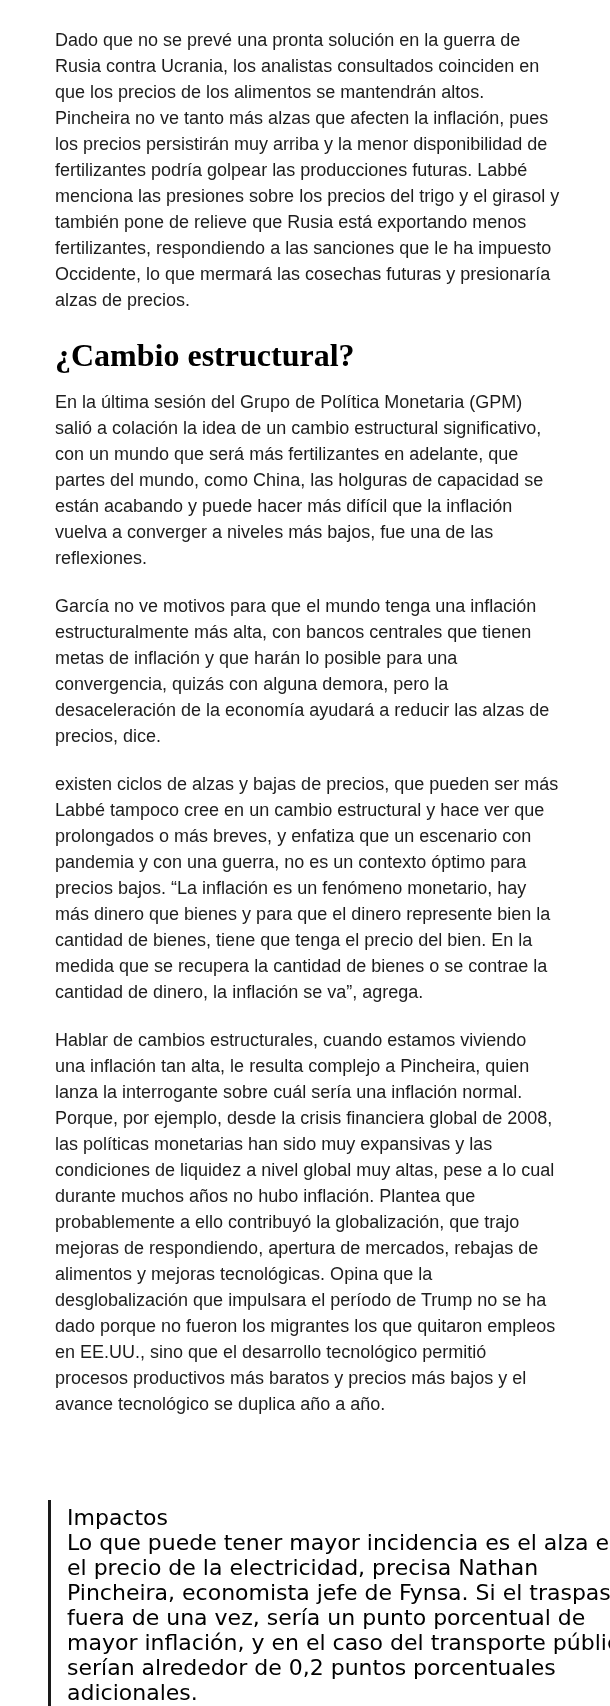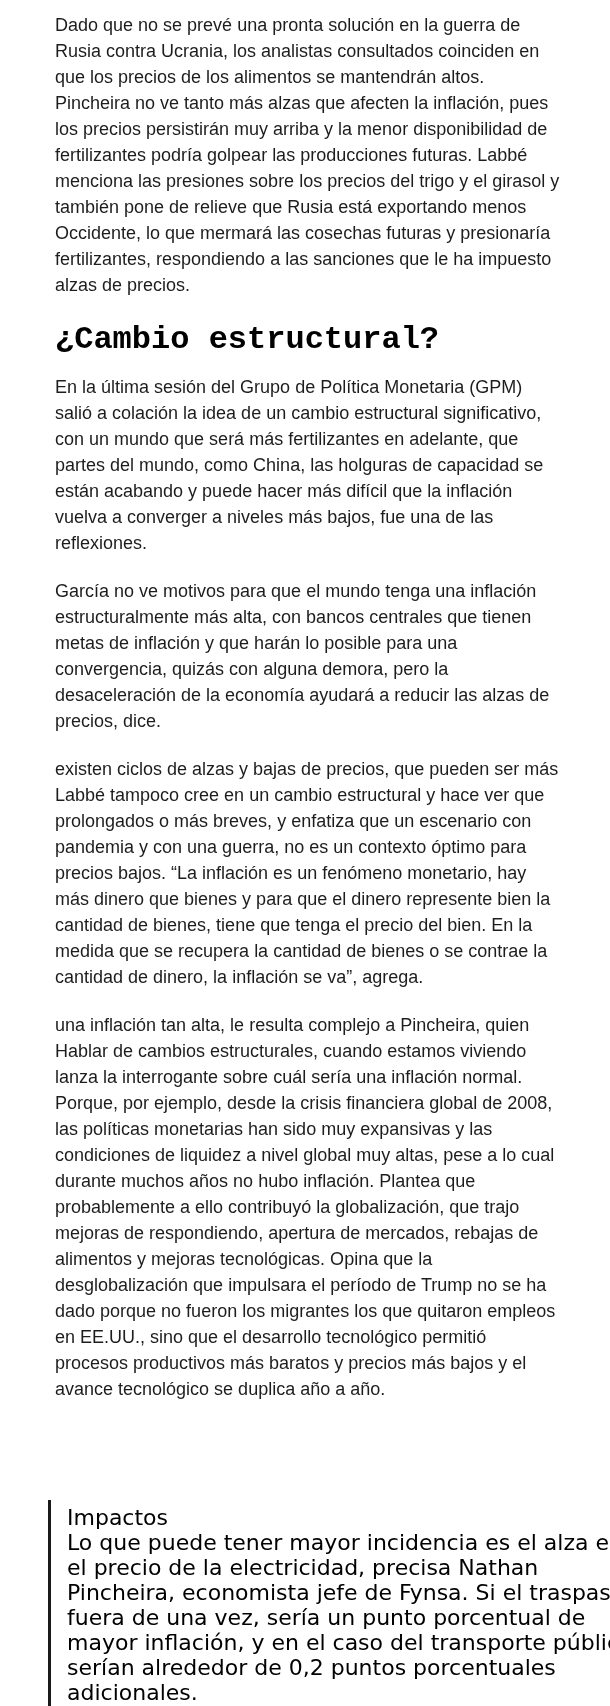--- a/index.html
+++ b/index.html
@@ -9,35 +9,35 @@
   body {
     width: 610px;
     height: 1706px;
     background: #ffffff;
     position: relative;
     overflow: hidden;
   }
   .article {
     position: absolute;
     left: 55px;
-    top: 12px;
+    top: 27px;
   }
   .para {
     margin: 0 0 22px 0;
   }
   .para .line {
     font-family: "Liberation Sans", sans-serif;
     font-size: 18px;
     line-height: 26px;
     color: #1d1d1d;
     white-space: nowrap;
   }
   h2.section-heading {
     margin: 0 0 14px 0;
-    font-family: Liberation Mono, monospace;
+    font-family: Liberation Serif, serif;
     font-weight: bold;
     font-size: 32px;
     line-height: 40px;
     color: #000000;
     white-space: nowrap;
   }
   .pull-quote {
     position: absolute;
     left: 48px;
     top: 1500px;
@@ -63,22 +63,22 @@
 <div class="article">
   <div class="para">
       <div class="line">Dado que no se prevé una pronta solución en la guerra de</div>
       <div class="line">Rusia contra Ucrania, los analistas consultados coinciden en</div>
       <div class="line">que los precios de los alimentos se mantendrán altos.</div>
       <div class="line">Pincheira no ve tanto más alzas que afecten la inflación, pues</div>
       <div class="line">los precios persistirán muy arriba y la menor disponibilidad de</div>
       <div class="line">fertilizantes podría golpear las producciones futuras. Labbé</div>
       <div class="line">menciona las presiones sobre los precios del trigo y el girasol y</div>
       <div class="line">también pone de relieve que Rusia está exportando menos</div>
+      <div class="line">fertilizantes, respondiendo a las sanciones que le ha impuesto</div>
       <div class="line">Occidente, lo que mermará las cosechas futuras y presionaría</div>
-      <div class="line">fertilizantes, respondiendo a las sanciones que le ha impuesto</div>
       <div class="line">alzas de precios.</div>
     </div>
 
   <h2 class="section-heading">¿Cambio estructural?</h2>
 
   <div class="para">
       <div class="line">En la última sesión del Grupo de Política Monetaria (GPM)</div>
       <div class="line">salió a colación la idea de un cambio estructural significativo,</div>
       <div class="line">con un mundo que será más fertilizantes en adelante, que</div>
       <div class="line">partes del mundo, como China, las holguras de capacidad se</div>
@@ -102,22 +102,22 @@
       <div class="line">prolongados o más breves, y enfatiza que un escenario con</div>
       <div class="line">pandemia y con una guerra, no es un contexto óptimo para</div>
       <div class="line">precios bajos. “La inflación es un fenómeno monetario, hay</div>
       <div class="line">más dinero que bienes y para que el dinero represente bien la</div>
       <div class="line">cantidad de bienes, tiene que tenga el precio del bien. En la</div>
       <div class="line">medida que se recupera la cantidad de bienes o se contrae la</div>
       <div class="line">cantidad de dinero, la inflación se va”, agrega.</div>
     </div>
 
   <div class="para">
+      <div class="line">Hablar de cambios estructurales, cuando estamos viviendo</div>
       <div class="line">una inflación tan alta, le resulta complejo a Pincheira, quien</div>
-      <div class="line">Hablar de cambios estructurales, cuando estamos viviendo</div>
       <div class="line">lanza la interrogante sobre cuál sería una inflación normal.</div>
       <div class="line">Porque, por ejemplo, desde la crisis financiera global de 2008,</div>
       <div class="line">las políticas monetarias han sido muy expansivas y las</div>
       <div class="line">condiciones de liquidez a nivel global muy altas, pese a lo cual</div>
       <div class="line">durante muchos años no hubo inflación. Plantea que</div>
       <div class="line">probablemente a ello contribuyó la globalización, que trajo</div>
       <div class="line">mejoras de respondiendo, apertura de mercados, rebajas de</div>
       <div class="line">alimentos y mejoras tecnológicas. Opina que la</div>
       <div class="line">desglobalización que impulsara el período de Trump no se ha</div>
       <div class="line">dado porque no fueron los migrantes los que quitaron empleos</div>

